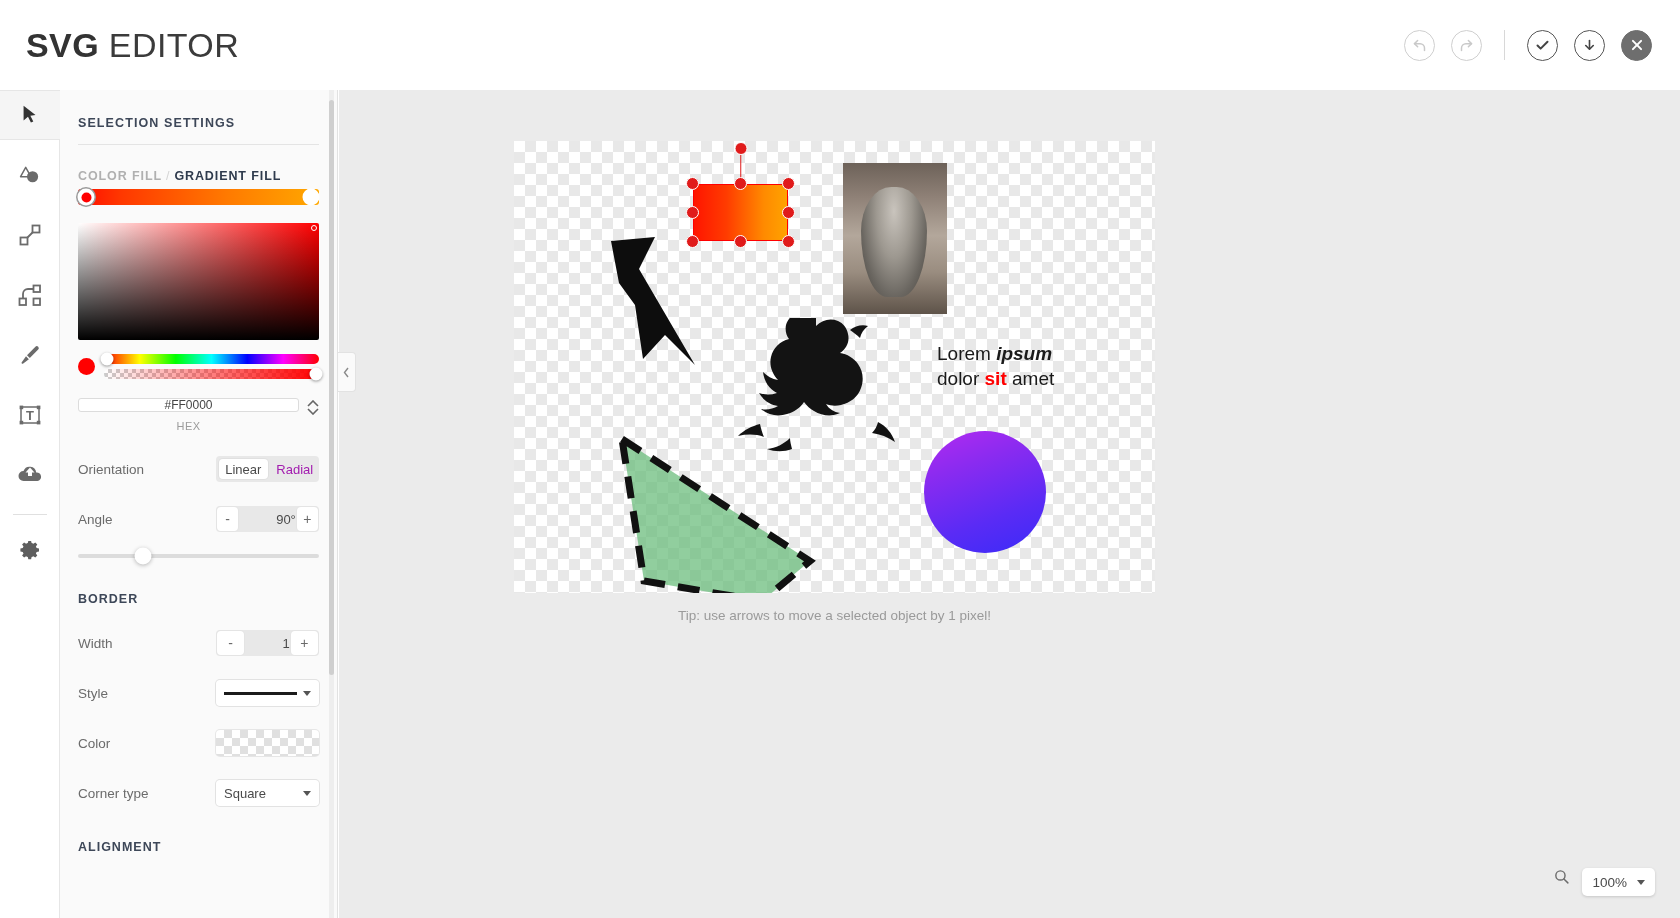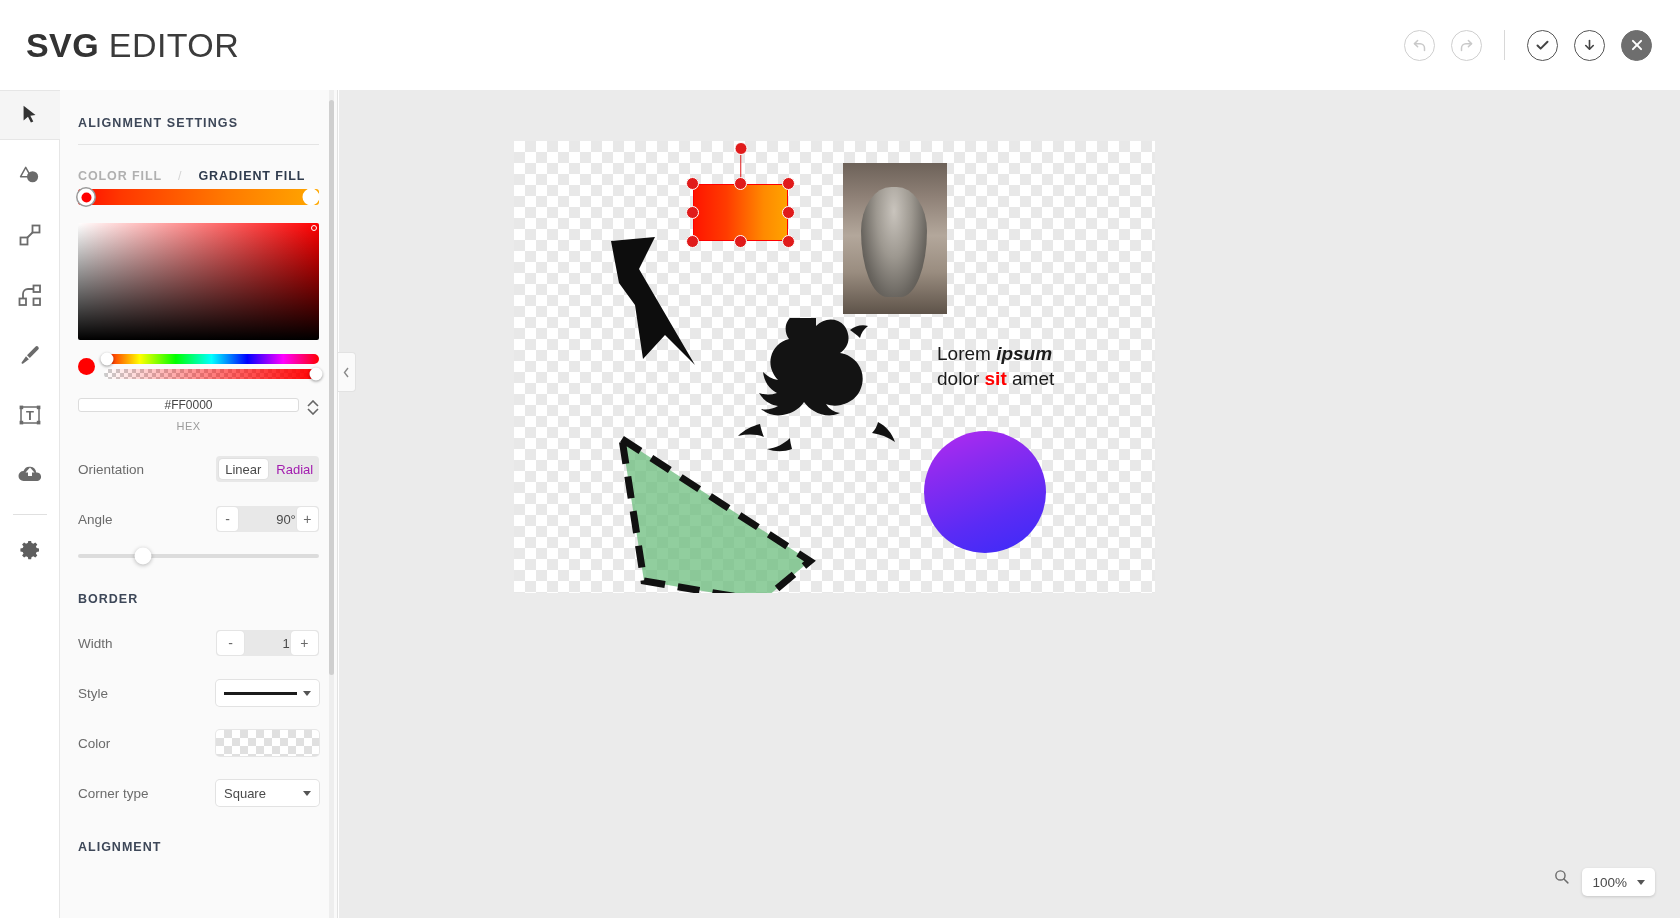--- a/index.html
+++ b/index.html
@@ -58,21 +58,21 @@
     position: absolute; top: 90px; left: 60px; width: 278px; height: 828px;
     background: #fafafa; border-right: 1px solid #e2e2e2;
     overflow: hidden;
   }
   .panel-inner { padding: 0 18px 0 18px; position: relative; }
   .panel-title {
     font-size: 12.5px; font-weight: 700; letter-spacing: 1.1px;
     color: #3d4758; padding: 26px 0 14px 0; border-bottom: 1px solid #e4e4e4;
     margin-bottom: 24px;
   }
-  .filltabs { display: flex; align-items: center; gap: 16px; margin-bottom: 0; font-size: 12.5px; letter-spacing: .9px; font-weight: 700; }
+  .filltabs { display: flex; align-items: center; gap: 4px; margin-bottom: 0; font-size: 12.5px; letter-spacing: .9px; font-weight: 700; }
   .filltabs .t { color: #b0b0b0; }
   .filltabs .t.active { color: #2f3b4d; }
   .filltabs .slash { color: #d4d4d4; font-weight: 400; }
 
   .gradbar {
     position: relative; height: 16px; border-radius: 3px; margin: 6px 0 18px 0;
     background: linear-gradient(90deg, #ff0c00 0%, #ff3800 18%, #ff7a00 62%, #ffa800 100%);
   }
   .stop {
     position: absolute; top: 50%; transform: translate(-50%,-50%);
@@ -337,21 +337,21 @@
         <path d="M21 13.4v-2.8l-2.4-.5a7 7 0 0 0-.7-1.7l1.4-2-2-2-2 1.4a7 7 0 0 0-1.7-.7L13.1 3h-2.8l-.5 2.1a7 7 0 0 0-1.7.7L6.1 4.4l-2 2 1.4 2a7 7 0 0 0-.7 1.7L2.4 10.6v2.8l2.4.5a7 7 0 0 0 .7 1.7l-1.4 2 2 2 2-1.4a7 7 0 0 0 1.7.7l.5 2.3h2.8l.5-2.3a7 7 0 0 0 1.7-.7l2 1.4 2-2-1.4-2a7 7 0 0 0 .7-1.7z"></path>
       </svg>
     </div>
   </div>
 
   <div class="panel">
     <div class="panel-scroll-track"></div>
     <div class="panel-scroll"></div>
 
     <div class="panel-inner">
-      <div class="panel-title">ALIGNMENT SETTINGS</div>
+      <div class="panel-title">SELECTION SETTINGS</div>
 
       <div class="filltabs">
         <div class="t">COLOR FILL</div>
         <div class="slash">/</div>
         <div class="t active">GRADIENT FILL</div>
       </div>
 
       <div class="gradbar">
         <div class="stop s1">
             <i></i>
@@ -494,20 +494,21 @@
           <div class="h" style="left:calc(50% - 6.5px);top:-7px;"></div>
           <div class="h" style="right:-7px;top:-7px;"></div>
           <div class="h" style="left:-7px;top:calc(50% - 6.5px);"></div>
           <div class="h" style="right:-7px;top:calc(50% - 6.5px);"></div>
           <div class="h" style="left:-7px;bottom:-7px;"></div>
           <div class="h" style="left:calc(50% - 6.5px);bottom:-7px;"></div>
           <div class="h" style="right:-7px;bottom:-7px;"></div>
         </div>
 
       </div>
+      <div class="tip">Tip: use arrows to move a selected object by 1 pixel!</div>
     </div>
 
     <div class="zoomctl">
       <svg width="17" height="17" viewBox="0 0 24 24" fill="none" stroke="#6b6b6b" stroke-width="2" stroke-linecap="round">
         <circle cx="10.5" cy="10.5" r="6.5"></circle>
           <line x1="15.4" y1="15.4" x2="21" y2="21"></line>
       </svg>
       <div class="zoom-select">
         <span>100%</span>
         <span class="caret"></span>

